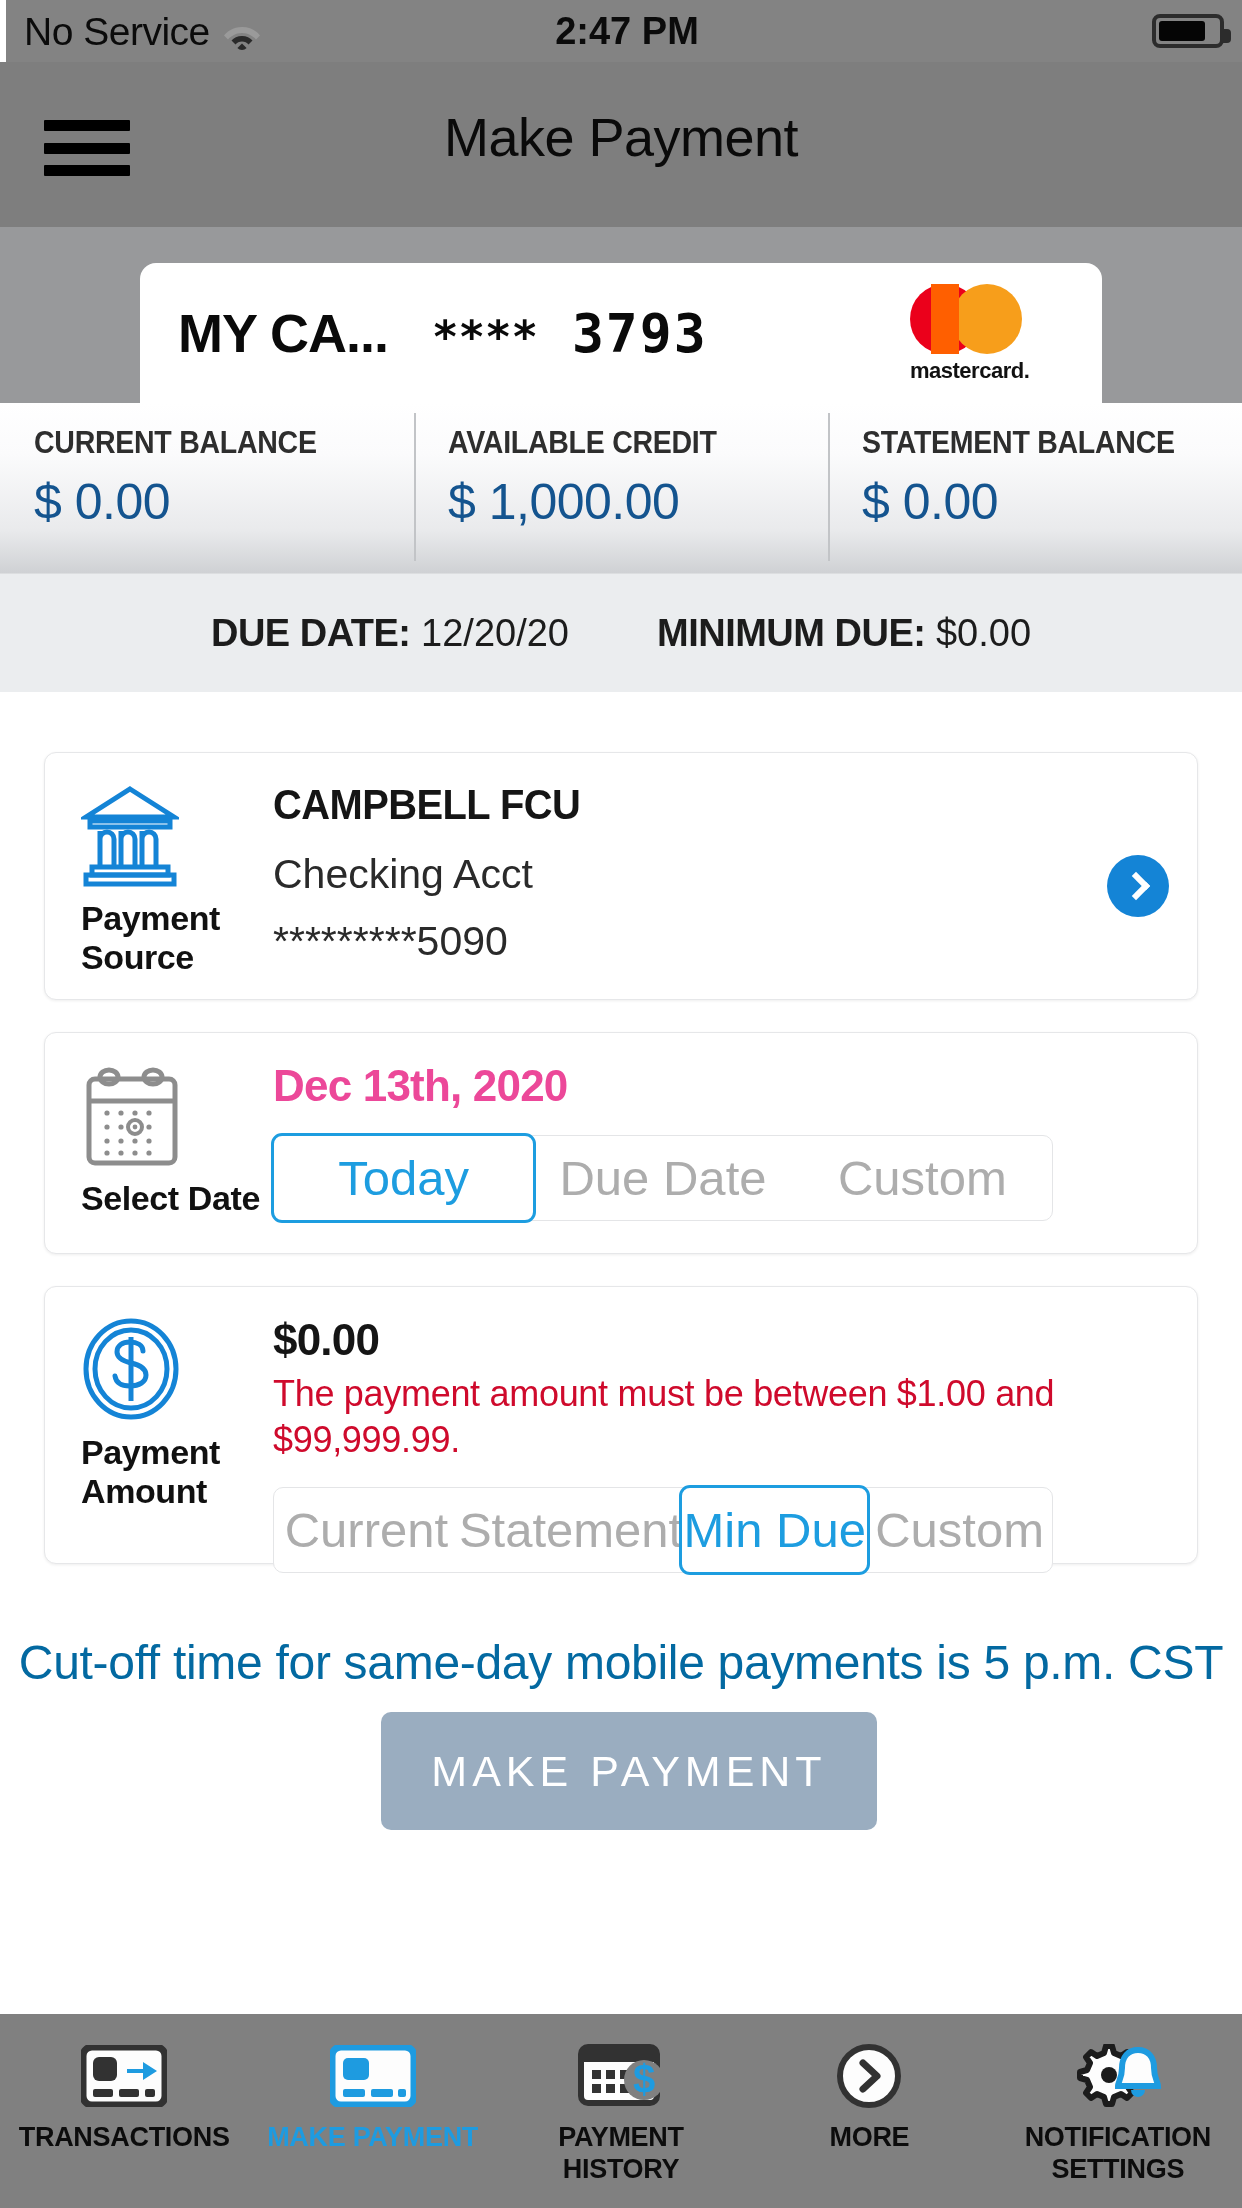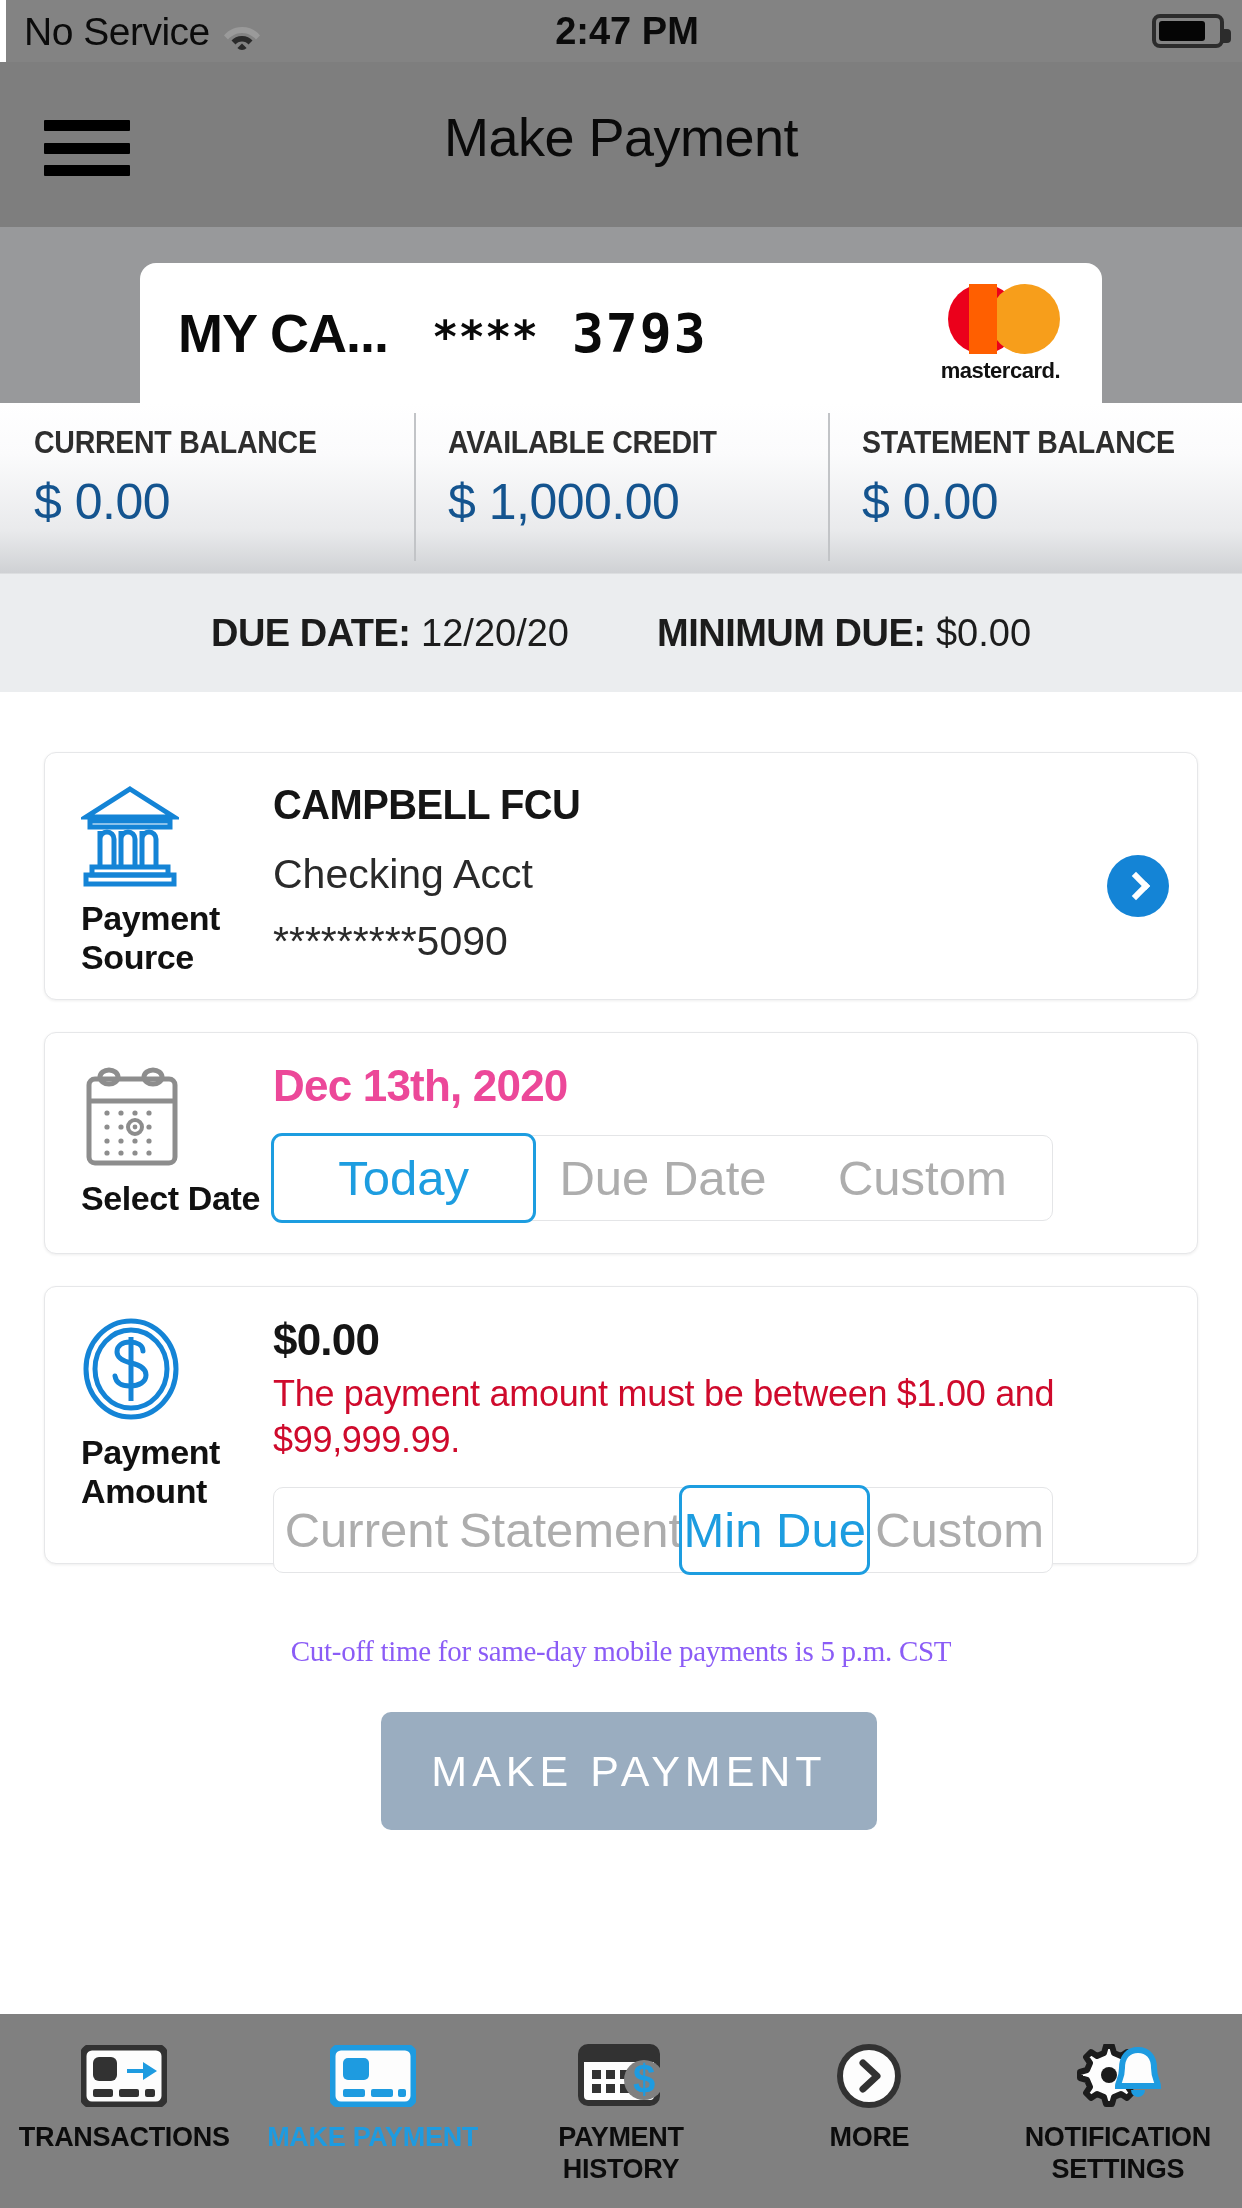--- a/index.html
+++ b/index.html
@@ -63,21 +63,21 @@
     letter-spacing:-1px; white-space:nowrap;
   }
   .card-num{
     margin-left:44px; font-size:53px; font-weight:bold; color:#0a0a0a;
     font-family:"DejaVu Sans Mono", monospace; letter-spacing:2px;
   }
   .card-num .stars{ font-size:44px; letter-spacing:0px; }
   .brandlogo{
     position:absolute; right:42px; top:12px;
     width:150px; height:118px;
-    display:flex; flex-direction:column; align-items:flex-end; justify-content:center;
+    display:flex; flex-direction:column; align-items:flex-start; justify-content:center;
   }
   .mc-circles{ position:relative; width:112px; height:70px; }
   .mc-c{ position:absolute; top:0; width:70px; height:70px; border-radius:50%; }
   .mc-red{ left:0; background:#EB001B; }
   .mc-yel{ right:0; background:#F79E1B; }
   .mc-mid{
     position:absolute; left:21px; top:0; width:28px; height:70px;
     background:#FF5F00; overflow:hidden;
   }
   .mc-word{
@@ -173,21 +173,21 @@
 
   .amt-value{ font-size:44px; font-weight:bold; color:#151515; letter-spacing:-0.8px; }
   .amt-err{
     margin-top:6px; font-size:36px; color:#cf0a2c; line-height:1.28;
     letter-spacing:-0.3px;
   }
   .seg-wrap-amt{ margin-top:22px; }
 
   .cutoff{
     position:absolute; top:1635px; left:0; width:1242px; text-align:center;
-    font-size:29px; color:#8b5cf6; letter-spacing:-0.3px;font-family:Liberation Serif, serif;
+    font-size:48px; color:#0369a1; letter-spacing:-0.3px;
   }
   .paybtn{
     position:absolute; top:1712px; left:381px; width:496px; height:118px;
     background:#9aadc0; border-radius:10px;
     display:flex; align-items:center; justify-content:center;
     font-size:43px; color:#ffffff; letter-spacing:5px; font-weight:normal;
   }
 
   
   .tabbar{

